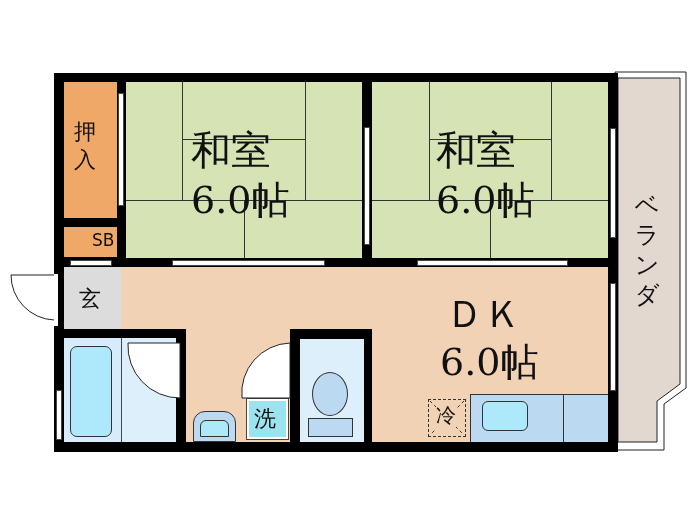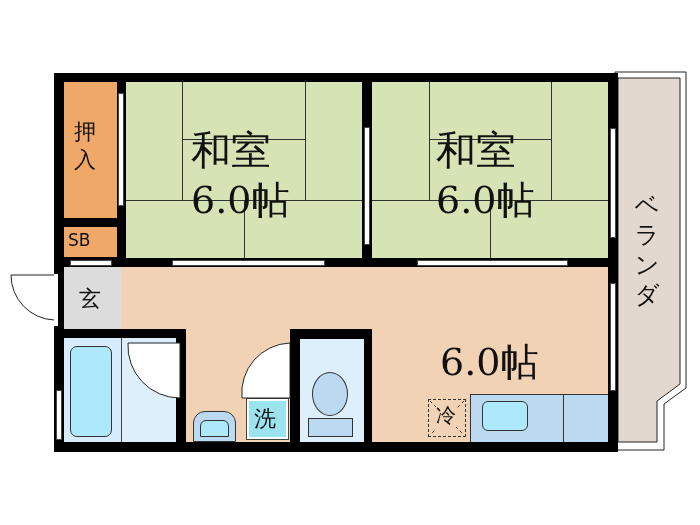--- a/index.html
+++ b/index.html
@@ -35,21 +35,21 @@
 
   <div class="wall" style="left:54px;top:73px;width:564px;height:379px;"></div>
 
   <div class="abs closet" style="left:64px;top:82px;width:53px;height:136px;"></div>
   <div class="label" style="left:74px;top:118px;font-size:22px;line-height:28px;">
     <div>押</div>
     <div>入</div>
   </div>
 
   <div class="abs closet" style="left:64px;top:227px;width:53px;height:30px;"></div>
-  <div class="label" style="left:68px;top:230px;font-size:17px;">SB</div>
+  <div class="label" style="left:92px;top:230px;font-size:17px;">SB</div>
 
   <div class="abs tatami" style="left:126px;top:82px;width:236px;height:176px;"></div>
   <div class="tline" style="left:182px;top:82px;width:1px;height:118px;"></div>
   <div class="tline" style="left:305px;top:82px;width:1px;height:118px;"></div>
   <div class="tline" style="left:182px;top:139px;width:123px;height:1px;"></div>
   <div class="tline" style="left:126px;top:200px;width:236px;height:1px;"></div>
   <div class="tline" style="left:244px;top:200px;width:1px;height:58px;"></div>
   <div class="label serif" style="left:191px;top:128px;font-size:40px;line-height:44px;">和室</div>
   <div class="label serif" style="left:191px;top:178px;font-size:38px;line-height:44px;">6.0帖</div>
 
@@ -67,20 +67,21 @@
   <div class="slide" style="left:610px;top:128px;width:6px;height:110px;"></div>
   <div class="slide" style="left:610px;top:283px;width:6px;height:108px;"></div>
   <div class="slide" style="left:172px;top:260px;width:153px;height:6px;"></div>
   <div class="slide" style="left:417px;top:260px;width:151px;height:6px;"></div>
   <div class="slide" style="left:70px;top:260px;width:42px;height:6px;"></div>
   <div class="slide" style="left:56px;top:390px;width:6px;height:50px;"></div>
 
   <div class="abs dk" style="left:121px;top:267px;width:487px;height:62px;"></div>
   <div class="abs dk" style="left:186px;top:329px;width:104px;height:113px;"></div>
   <div class="abs dk" style="left:372px;top:329px;width:236px;height:113px;"></div>
+  <div class="label serif" style="left:446px;top:292px;font-size:38px;line-height:44px;">ＤＫ</div>
   <div class="label serif" style="left:440px;top:340px;font-size:38px;line-height:44px;">6.0帖</div>
 
   <div class="abs entr" style="left:64px;top:267px;width:57px;height:62px;"></div>
   <div class="label" style="left:79px;top:284px;font-size:22px;">玄</div>
   <svg class="abs" style="left:8px;top:272px;" width="50" height="56" viewBox="0 0 50 56">
     <rect x="46" y="2" width="4" height="52" fill="#fff"></rect>
     <path d="M3,3 L46,3 M3,3 A45,45 0 0 0 46,48" fill="none" stroke="#222" stroke-width="1"></path>
   </svg>
 
   <div class="abs bath" style="left:64px;top:338px;width:57px;height:104px;"></div>

